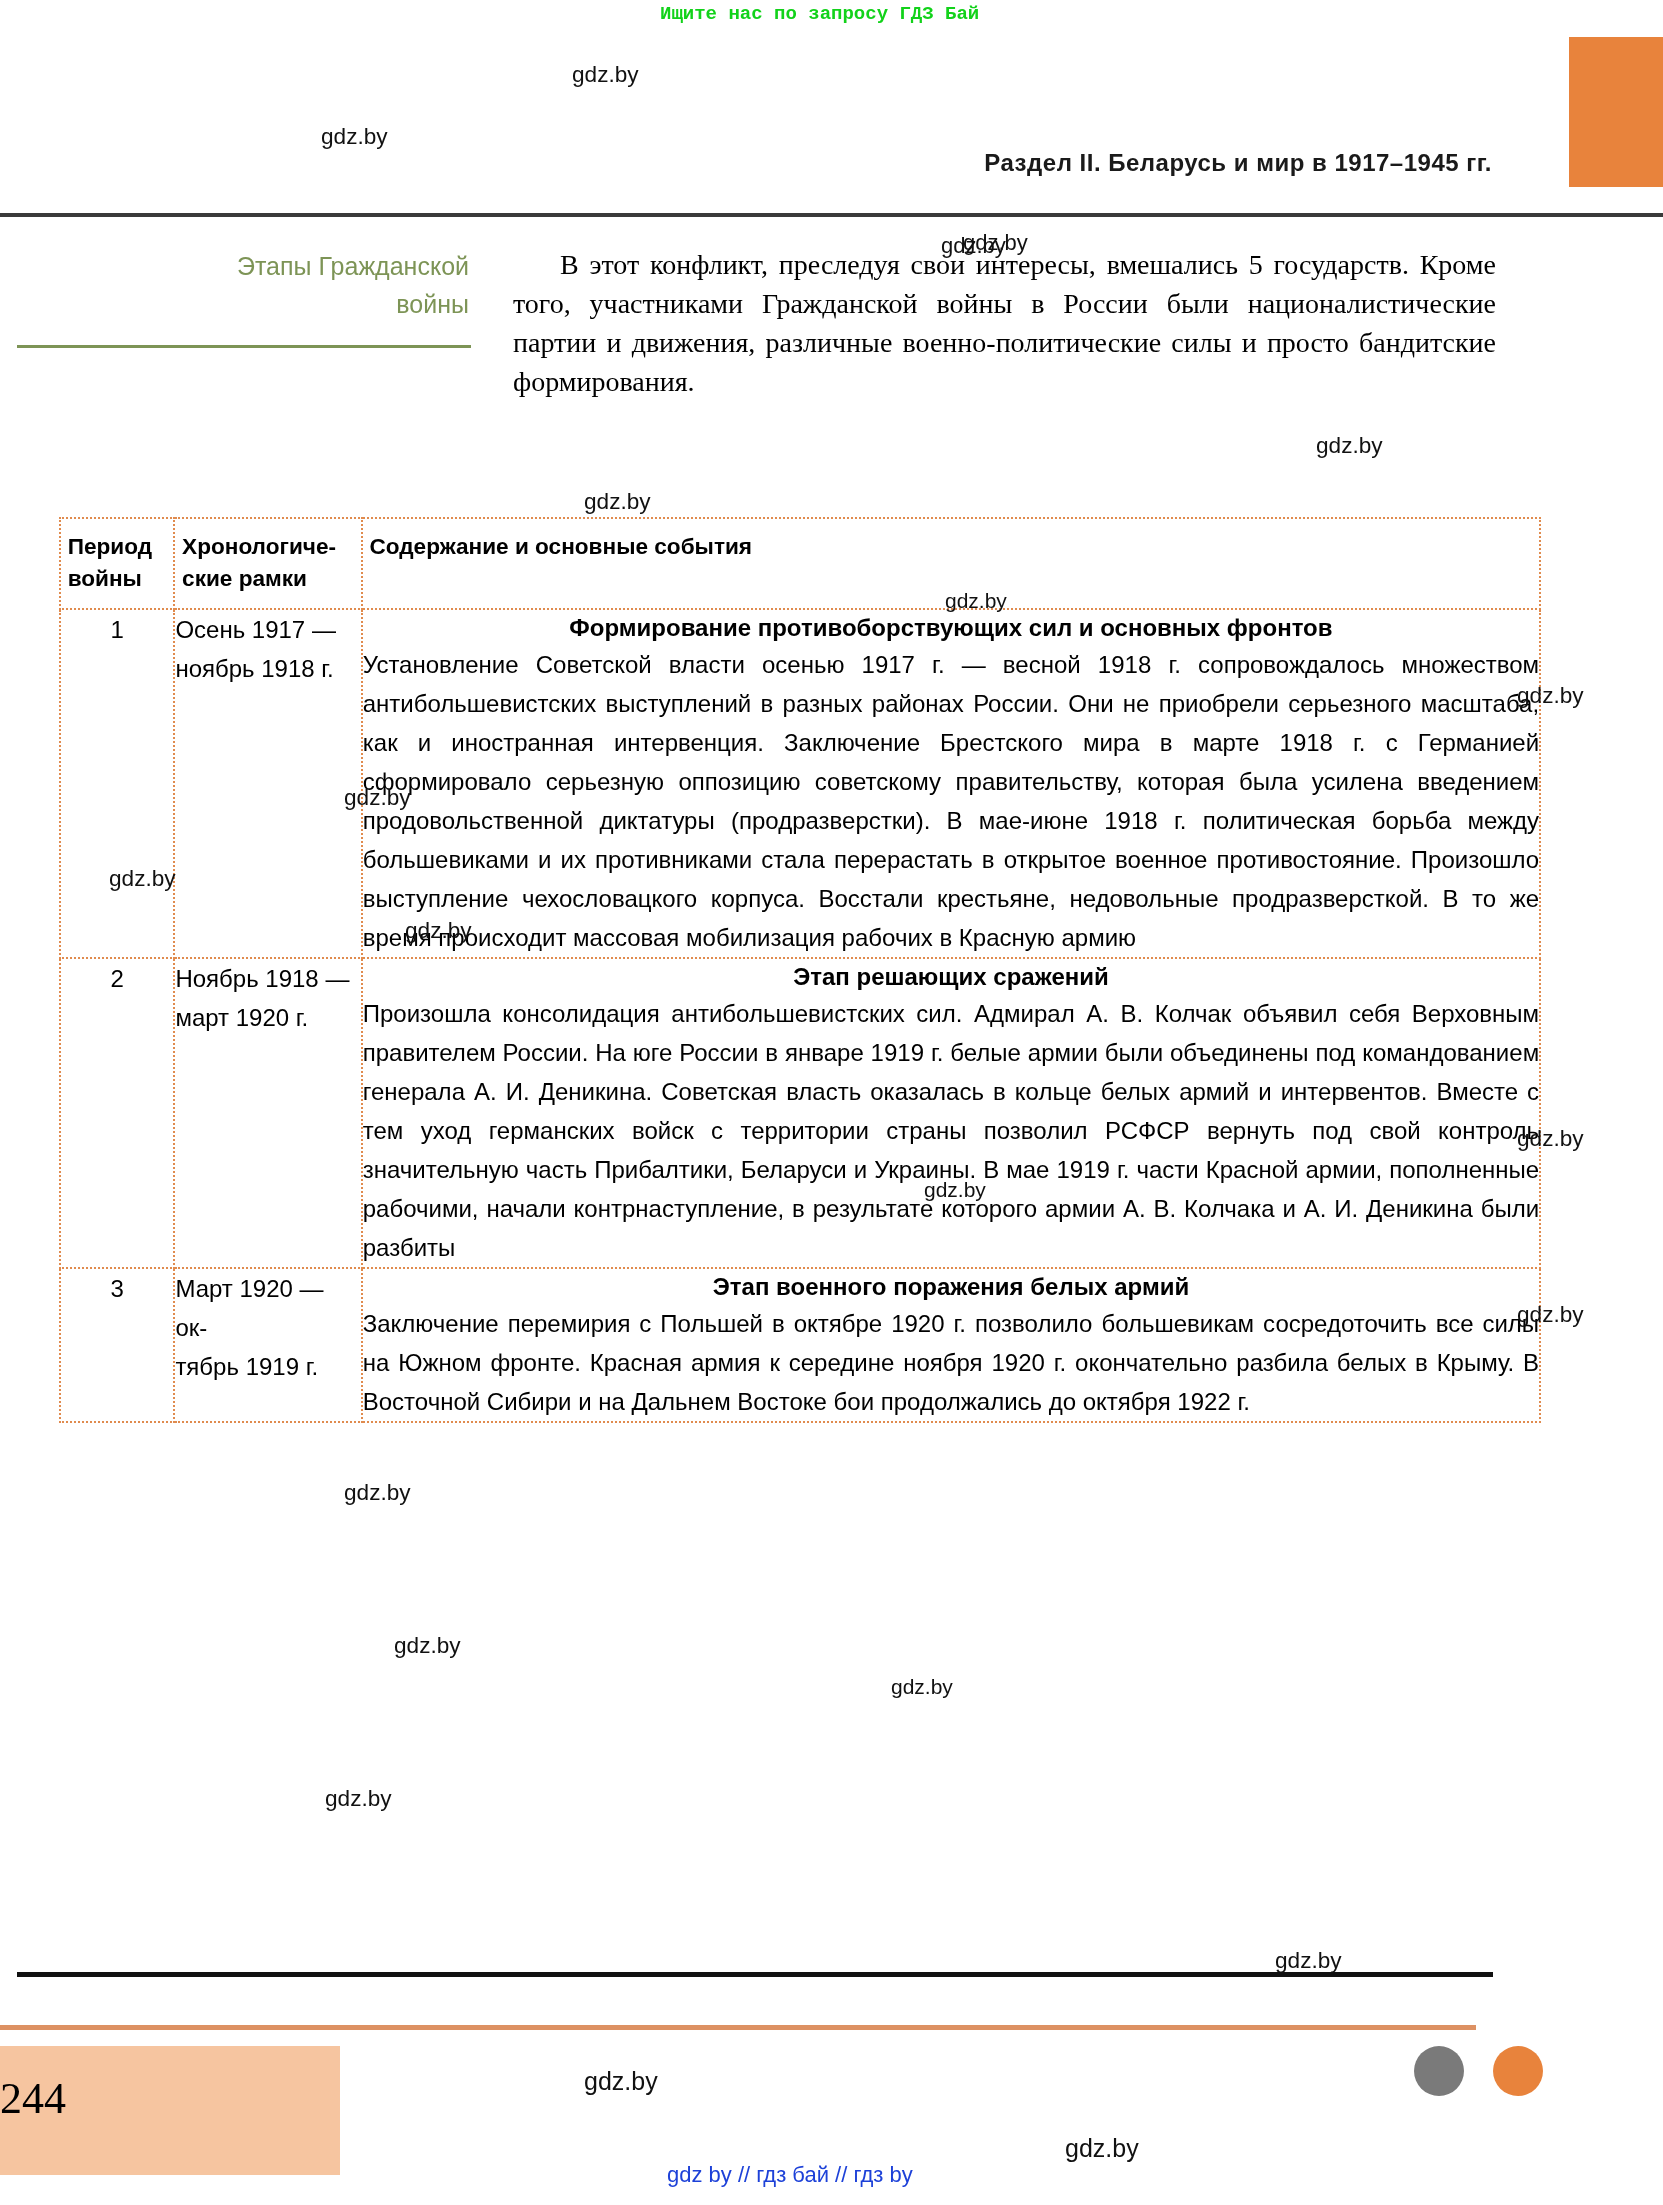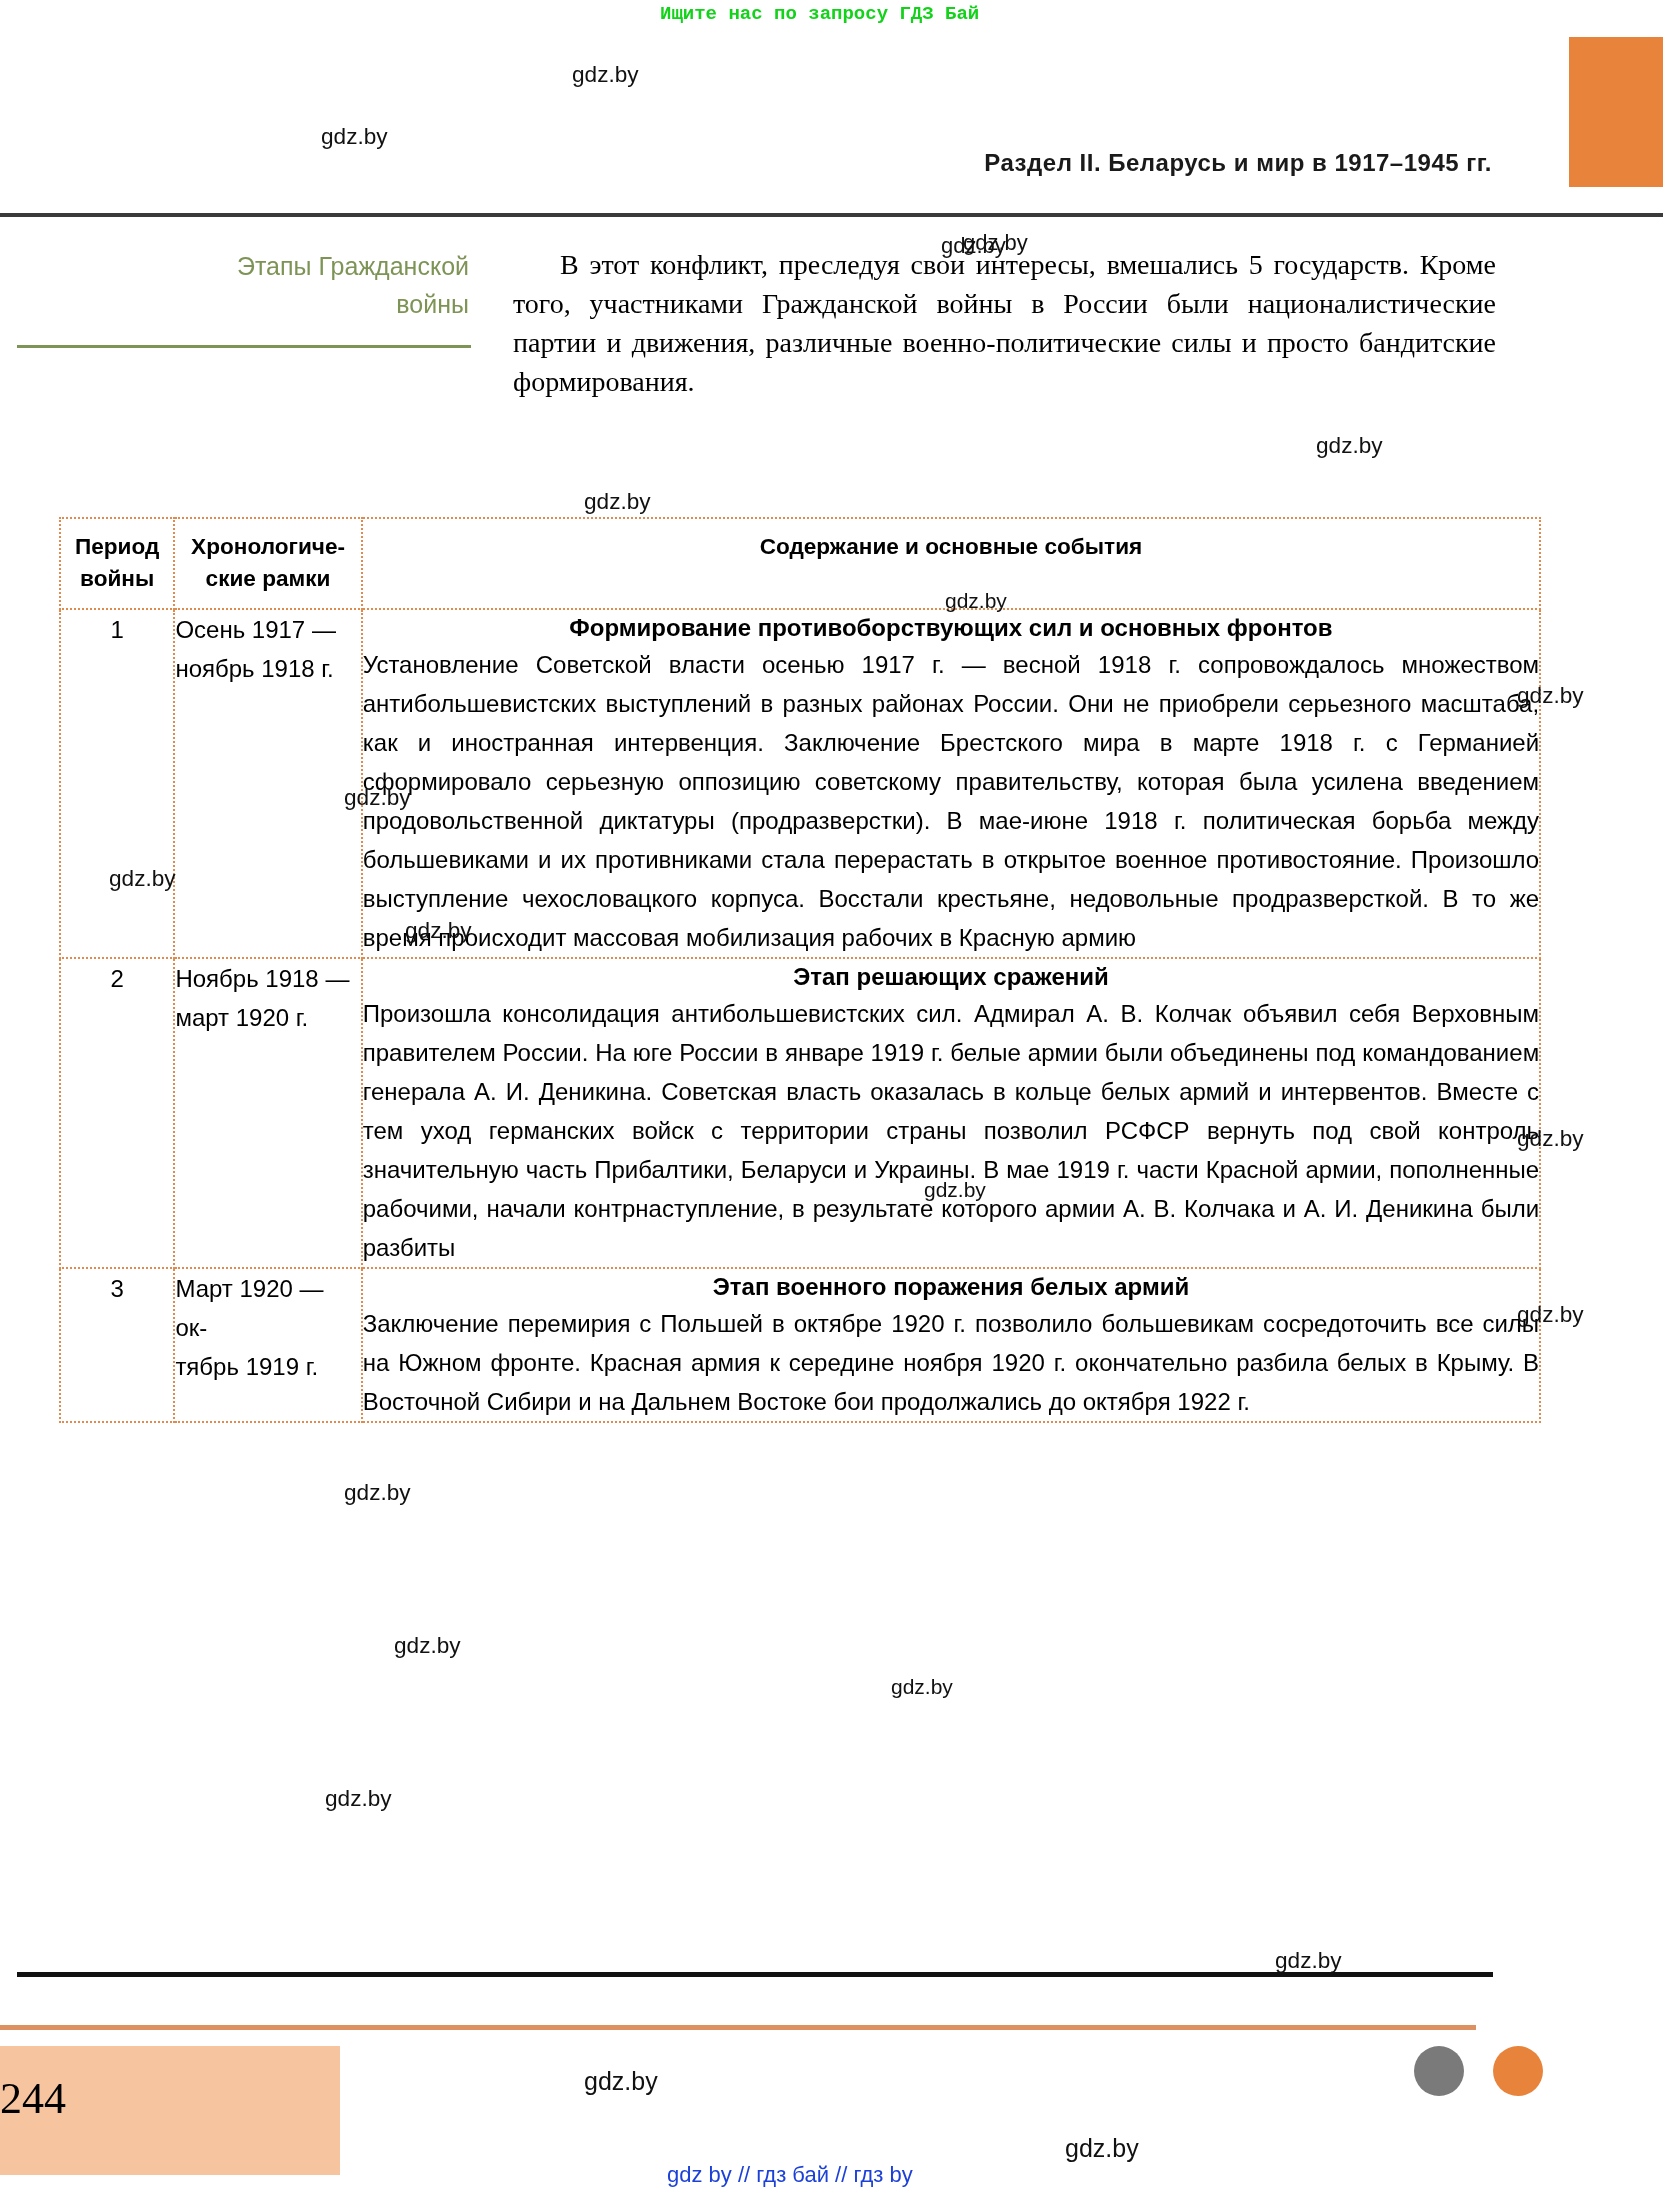--- a/index.html
+++ b/index.html
@@ -117,21 +117,21 @@
     border: 2.5px dotted #e08b4e;
     vertical-align: top;
     padding: 0;
     background: #ffffff;
   }
   .tbl th {
     font-family: "Liberation Sans", sans-serif;
     font-weight: bold;
     font-size: 22.6px;
     line-height: 32px;
-    text-align: center;
+    text-align: left;
     padding: 11.7px 6.7px 13.4px 6.7px;
     color: #000000;
   }
   .col-num  { width: 99px; }
   .col-span { width: 172px; }
   .col-body { width: 1163px; }
 
   .cell-num {
     text-align: center;
     font-family: "Liberation Sans", sans-serif;

